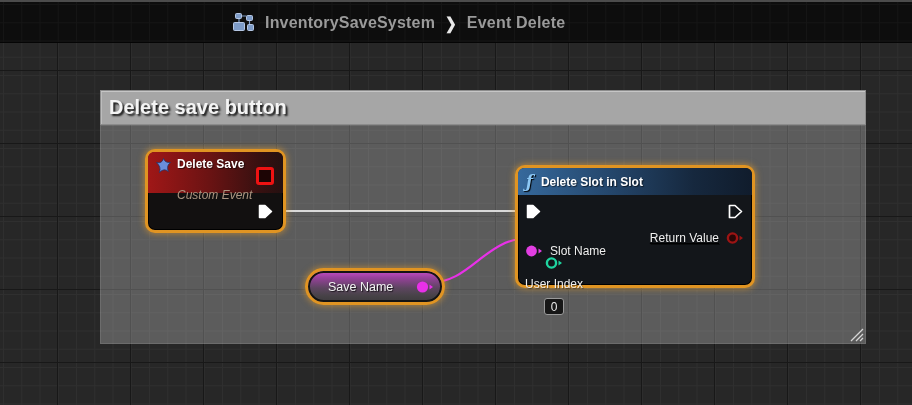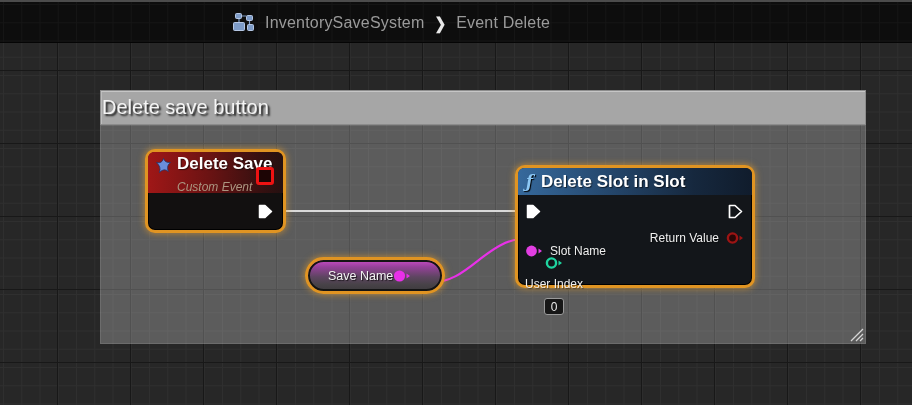--- a/index.html
+++ b/index.html
@@ -30,33 +30,33 @@
     background-size:18.25px 18.25px,18.25px 18.25px;
     background-position:3px 2px,3px 2px;
     border-top:2px solid #4c4c4c;
     border-bottom:1px solid #050505;
     box-sizing:border-box;
   }
   #breadcrumb{
     position:absolute;left:232px;top:0;height:41px;
     display:flex;align-items:center;gap:10px;
   }
-  .crumb{font-size:16px;font-weight:400;color:#9a9a9a;letter-spacing:.2px;cursor:pointer;}
+  .crumb{font-size:16px;font-weight:700;color:#9a9a9a;letter-spacing:.2px;cursor:pointer;}
   .crumb-sep{font-size:14px;color:#e8e8e8;font-weight:700;transform:scaleY(1.15);}
   
   #comment-header{
     position:absolute;left:100px;top:90px;width:766px;height:35px;
     background:#a6a6a6;box-sizing:border-box;
     border:1px solid #8c8c8c;
     box-shadow:inset 0 1px 0 #c6c6c6, inset 1px 0 0 #bcbcbc;
     display:flex;align-items:center;
     cursor:move;z-index:2;
   }
   #comment-header .title{
-    padding-left:1px;font-size:20px;font-weight:400;color:#f4f4f4;
+    padding-left:8px;font-size:20px;font-weight:700;color:#f4f4f4;
     text-shadow:2px 2px 2px rgba(0,0,0,0.85);
   }
   #comment-body{
     position:absolute;left:100px;top:125px;width:766px;height:219px;
     background:rgba(235,235,235,0.27);
     border:1px solid rgba(255,255,255,0.10);box-sizing:border-box;
     z-index:1;
   }
   #comment-resize{position:absolute;left:849px;top:327px;width:15px;height:15px;z-index:2;cursor:nwse-resize;}
   
@@ -65,23 +65,23 @@
   .node{
     position:absolute;z-index:4;box-sizing:border-box;
     border:3px solid #e09422;border-radius:10px;
     box-shadow:0 0 6px 1px rgba(232,158,40,0.55), inset 0 0 0 1px #000;
     cursor:grab;
   }
   .node-hdr{
     display:flex;align-items:flex-start;gap:6px;
     border-radius:6px 6px 0 0;padding:4px 8px 3px 8px;box-sizing:border-box;
   }
-  .node-title{font-size:17px;font-weight:700;color:#fff;line-height:16px;
+  .node-title{font-size:12px;font-weight:700;color:#fff;line-height:16px;
     text-shadow:1px 1px 1px rgba(0,0,0,0.6);}
-  .node-subtitle{font-size:12px;font-style:italic;color:#ab9580;line-height:14px;margin-top:8px;}
+  .node-subtitle{font-size:12px;font-style:italic;color:#ab9580;line-height:14px;margin-top:16px;}
   .pin-label{font-size:12px;color:#efefef;text-shadow:1px 1px 1px rgba(0,0,0,0.5);}
   
   #node-delete-save{left:145px;top:149px;width:141px;height:84px;background:#121010;}
   #node-delete-save .node-hdr{
     height:41px;
     background:linear-gradient(90deg,#a01717 0%,#6b1313 45%,#381010 82%,#241111 100%);
   }
   #ds-event-flag{
     position:absolute;right:9px;top:15px;width:12px;height:12px;
     border:3px solid #ee1212;border-radius:3px;background:#1d0505;box-sizing:content-box;
@@ -93,30 +93,30 @@
   #node-delete-game .node-hdr{
     height:27px;align-items:center;gap:8px;
     background:linear-gradient(90deg,#36699c 0%,#24466b 40%,#16283e 75%,#101c2c 100%);
   }
   .fn-glyph{
     font-family:"DejaVu Serif",serif;font-style:italic;font-weight:700;
     font-size:16px;color:#8cc8f5;line-height:16px;text-shadow:1px 1px 1px #000;
   }
   .prow{position:absolute;display:flex;align-items:center;gap:7px;}
   .prow.left{left:7px;}
-  .prow.right{right:8px;}
+  .prow.right{right:8px;text-decoration:underline;}
   .int-input{
     width:20px;height:17px;box-sizing:border-box;border:1px solid #9a9a9a;border-radius:3px;
     background:#171717;color:#e8e8e8;font-size:12px;text-align:center;
     font-family:"Liberation Sans",sans-serif;padding:0;
   }
   
   #node-save-name{
-    left:305px;top:257px;width:140px;height:37px;border-radius:19px;
-    display:flex;align-items:center;justify-content:flex-start;
+    left:305px;top:268px;width:140px;height:37px;border-radius:19px;
+    display:flex;align-items:center;justify-content:space-between;
     padding:0 8px 0 20px;
     background:
       linear-gradient(180deg,#c94cc6 0%,#96419a 22%,#5d4560 55%,#474247 80%,#3d3a3d 100%);
     box-shadow:0 0 6px 1px rgba(232,158,40,0.55), inset 0 0 0 2px #141414;
   }
   #node-save-name .var-label{font-size:12.5px;color:#f2f2f2;text-shadow:1px 1px 1px rgba(0,0,0,0.7);}
   .pin-svg{display:block;}
 </style>
 </head>
 <body>

